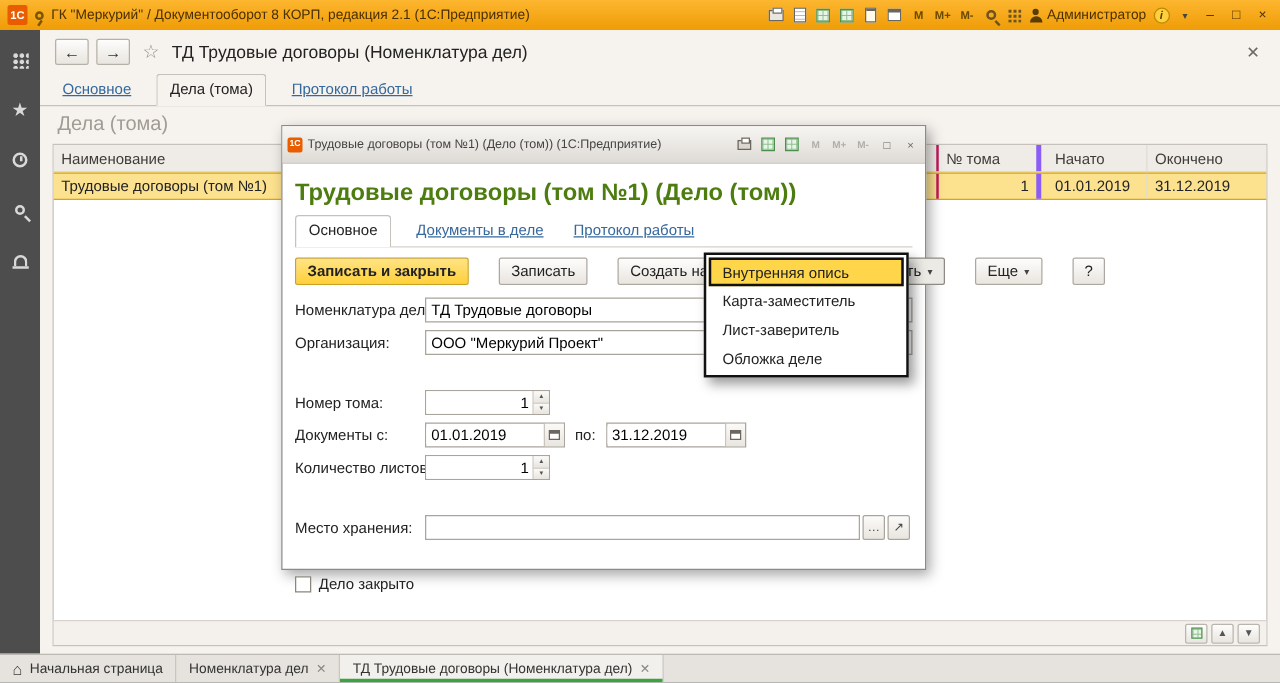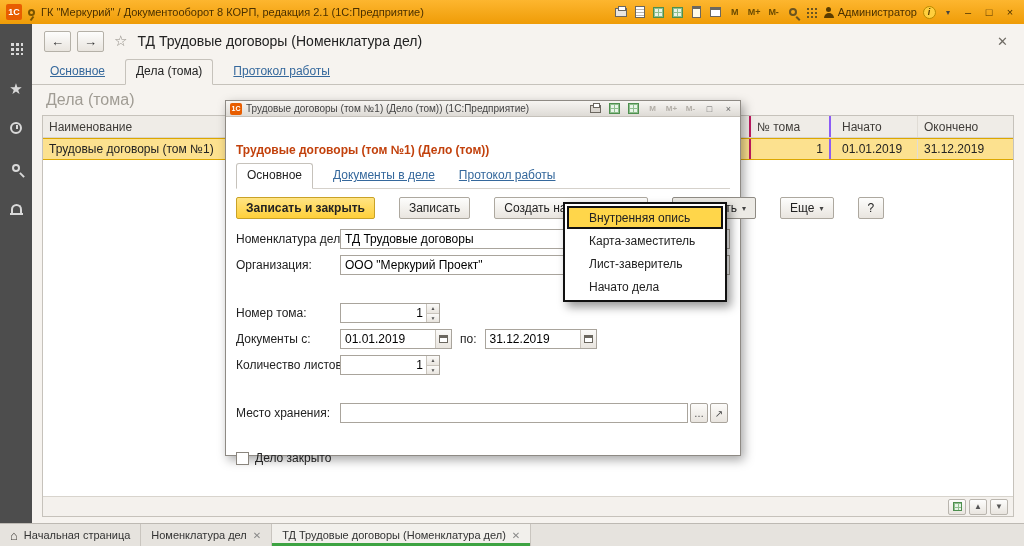--- a/index.html
+++ b/index.html
@@ -70,44 +70,44 @@
     border-radius:3px 3px 0 0; padding:4px 10px 6px; margin-bottom:-1px; color:#222; }
 
   .content { flex:1; padding:4px 10px 6px; display:flex; flex-direction:column; min-height:0; }
   .section-title { font-size:16px; color:#a09c94; margin:2px 0 6px 4px; }
   .list-table { flex:1; border:1px solid #c6c2bb; background:#fff; display:flex; flex-direction:column; min-height:0; }
   .t-row { display:flex; align-items:stretch; height:22px; flex-shrink:0; }
   .t-head { background:#efece7; border-bottom:1px solid #d8d4cd; color:#3f3c38; }
   .t-cell { display:flex; align-items:center; padding:0 6px; overflow:hidden; white-space:nowrap; }
   .c-name { flex:1; }
   .c-vol { width:80px; border-left:2px solid #be185d; }
-  .c-start { width:88px; border-left:2px solid #8b5cf6;padding-left:11px; }
+  .c-start { width:88px; border-left:4px solid #8b5cf6;padding-left:11px; }
   .c-end { width:96px; border-left:1px solid #e0dcd5; }
   .t-selected { background:#fce18f; border-top:1px solid #dca700; border-bottom:1px solid #dca700; }
   .num-right { justify-content:flex-end; }
   .t-filler { flex:1; }
   .t-footer { height:20px; border-top:1px solid #d8d4cd; background:#f4f1ed; display:flex;
     align-items:center; justify-content:flex-end; gap:3px; padding:0 5px; flex-shrink:0; }
   .mini-btn { width:18px; height:16px; border:1px solid #b9b5ae; border-radius:2px;
     background:linear-gradient(#fdfdfc,#e9e5df); display:flex; align-items:center; justify-content:center;
     font-size:8px; color:#555; cursor:pointer; }
 
   
   .dialog { position:absolute; left:225px; top:100px; width:516px; height:356px; background:#fff;
     border:1px solid #8e8a84; box-shadow:3px 4px 10px rgba(0,0,0,.35); z-index:20; }
-  .dlg-titlebar { height:16px; background:linear-gradient(#f7f5f2,#dedbd6); border-bottom:1px solid #c5c1ba;
+  .dlg-titlebar { height:30px; background:linear-gradient(#f7f5f2,#dedbd6); border-bottom:1px solid #c5c1ba;
     display:flex; align-items:center; gap:4px; padding:0 4px; }
   .dlg-logo { width:12px; height:12px; background:#e85d00; color:#fff; font-weight:bold; font-size:7px;
     display:flex; align-items:center; justify-content:center; border-radius:2px; }
   .dlg-title { flex:1; font-size:10px; color:#444; white-space:nowrap; overflow:hidden; text-overflow:ellipsis; }
   .dlg-ico { display:flex; align-items:center; justify-content:center; min-width:15px; height:14px;
     font-size:9px; color:#666; cursor:pointer; }
   .dlg-m { font-size:8px; font-weight:bold; color:#b2aea7; }
   .dlg-body { padding:6px 10px 0; }
-  .dlg-heading { font-size:12px; font-weight:bold; color:#c2410c; margin:20px 0 6px; }
+  .dlg-heading { font-size:19px; font-weight:bold; color:#4d7c0f; margin:7px 0 6px; }
   .dlg-tabs { display:flex; align-items:flex-end; gap:16px; border-bottom:1px solid #d5d1cb; height:26px; }
   .dlg-tab-current { border:1px solid #c6c2bb; border-bottom:1px solid #fff; background:#fff;
     border-radius:3px 3px 0 0; padding:4px 10px 6px; margin-bottom:-1px; color:#222; }
   .cmd-bar { display:flex; align-items:center; gap:24px; margin:8px 0 10px;text-align:center; }
   .btn { border:1px solid #ada89f; border-radius:2px; background:linear-gradient(#fdfdfc,#e9e5df);
     padding:3px 9px; font-size:12px; color:#222; display:inline-flex; align-items:center; gap:5px;
     cursor:pointer; white-space:nowrap; }
   .btn-primary { background:linear-gradient(#ffe484,#ffd03a); border-color:#c9a227; font-weight:bold; }
   .btn-open { background:#eceae5; border-color:#8f8b84; }
   .caret { font-size:8px; color:#444; }
@@ -134,21 +134,21 @@
   .cal-btn .cal-ico { width:9px; height:8px; border:1px solid #6b675f; border-top:3px solid #6b675f; }
   .between-label { margin:0 8px; }
   .mini-sq { width:18px; height:20px; margin-left:2px; border:1px solid #a9a49c; border-radius:2px;
     background:linear-gradient(#fcfbf9,#e9e5df); display:flex; align-items:center; justify-content:center;
     font-size:10px; color:#444; cursor:pointer; }
   .cb { width:13px; height:13px; border:1px solid #8a857d; background:#fff; margin-right:6px; cursor:pointer; }
 
   
   .print-menu { position:absolute; left:563px; top:202px; width:164px; background:#fff;
     border:2px solid #111; box-shadow:4px 5px 9px rgba(0,0,0,.4); z-index:30; padding:2px; }
-  .menu-item { height:23px; display:flex; align-items:center; padding:0 20px; font-size:12px; color:#222;
+  .menu-item { height:23px; display:flex; align-items:center; padding:0 9px; font-size:12px; color:#222;
     border:2px solid transparent; cursor:pointer; }
   .menu-item.selected { background:#ffd64a; border-color:#111; }
 
   
   .taskbar { position:absolute; left:0; right:0; bottom:0; height:23px; background:#e6e3de;
     border-top:1px solid #bdb9b3; display:flex; align-items:stretch; font-size:11px; color:#333; }
   .task-item { display:flex; align-items:center; gap:6px; padding:0 10px; border-right:1px solid #c9c5bf;
     position:relative; cursor:pointer; white-space:nowrap; }
   .task-item.active { background:#f2f0ec; }
   .task-item.active::after { content:""; position:absolute; left:0; right:0; bottom:0; height:3px; background:#3da342; }
@@ -385,21 +385,21 @@
         <span class="cb"></span>
         <span>Дело закрыто</span>
       </div>
     </div>
   </div>
 
   <div class="print-menu">
     <div class="menu-item selected">Внутренняя опись</div>
     <div class="menu-item">Карта-заместитель</div>
     <div class="menu-item">Лист-заверитель</div>
-    <div class="menu-item">Начато дела</div>
+    <div class="menu-item">Обложка деле</div>
   </div>
 
   <div class="taskbar">
     <span class="task-item">
       <span class="home-ico">⌂</span>
       <span>Начальная страница</span>
     </span>
     <span class="task-item">
       <span>Номенклатура дел</span>
       <span class="task-close">✕</span>

